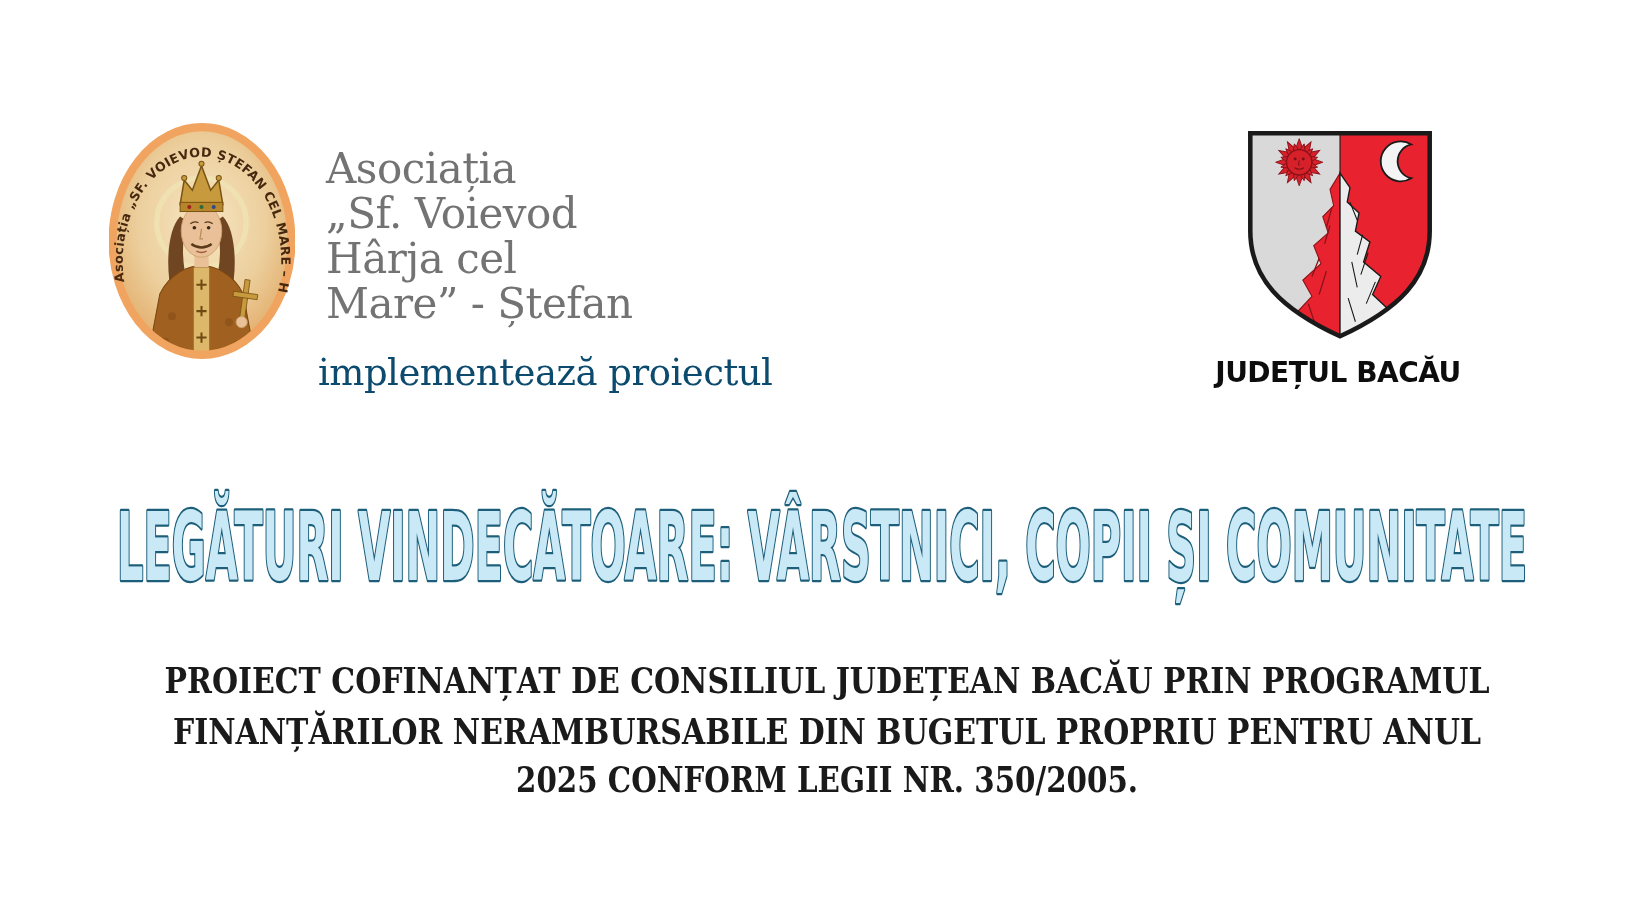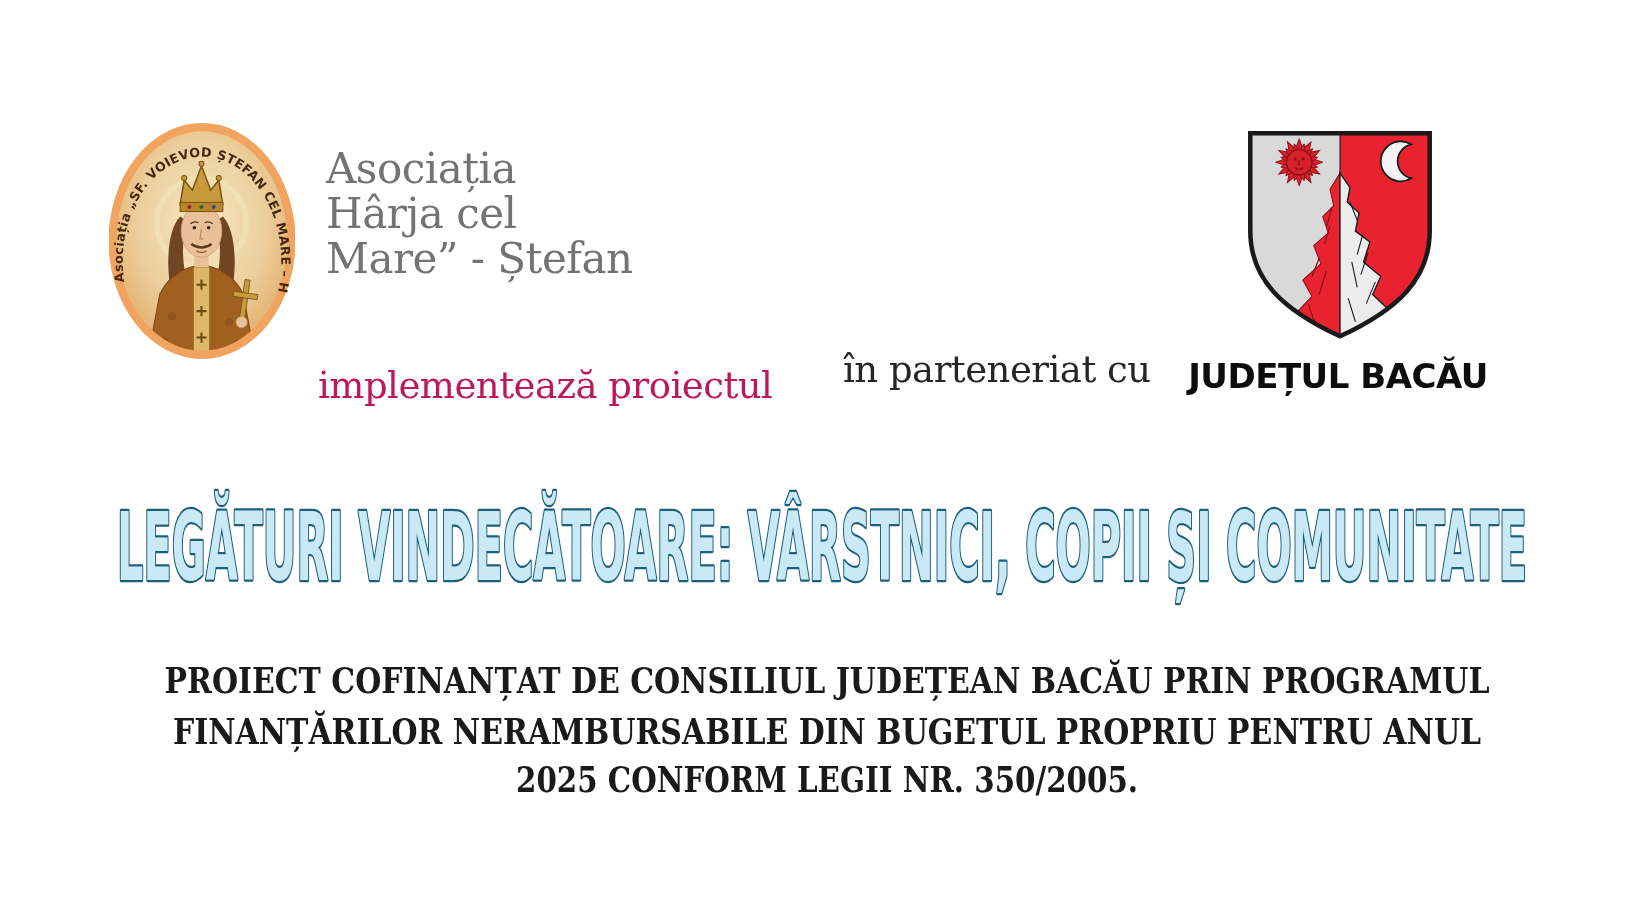--- a/index.html
+++ b/index.html
@@ -10,33 +10,33 @@
   
   .logo{position:absolute;left:109px;top:123px;width:186px;height:236px;}
   
   .org-name{
     position:absolute;left:326px;top:146px;
     font-family:"DejaVu Serif","Liberation Serif",serif;
     font-size:42px;line-height:45px;color:#737373;letter-spacing:-0.5px;white-space:nowrap;
   }
   
   .implements{
-    position:absolute;left:318px;top:364px;
-    font-size:37px;color:#be185d;white-space:nowrap;letter-spacing:-0.5px;
+    position:absolute;left:318px;top:351px;
+    font-size:37px;color:#0c4a6e;white-space:nowrap;letter-spacing:-0.5px;
   }
   .partnership{
     position:absolute;left:843px;top:348px;
     font-size:37px;color:#262626;white-space:nowrap;letter-spacing:-0.5px;
   }
   
   .coat{position:absolute;left:1233px;top:126px;width:214px;height:222px;}
   .county{
     position:absolute;left:1338px;top:356px;transform:translateX(-50%);
     font-family:"DejaVu Sans","Liberation Sans",sans-serif;
-    font-weight:bold;font-size:34px;color:#0d0d0d;letter-spacing:-0.5px;white-space:nowrap;
+    font-weight:bold;font-size:28px;color:#0d0d0d;letter-spacing:-0.5px;white-space:nowrap;
   }
   
   .title-svg{position:absolute;left:0;top:455px;}
   .title-text{
     font-family:"DejaVu Sans","Liberation Sans",sans-serif;
     font-weight:bold;
     paint-order:stroke fill;
     stroke-linejoin:round;
   }
   
@@ -115,26 +115,26 @@
       <ellipse cx="91.5" cy="116" rx="88" ry="112" fill="none" stroke="#f0a45f" stroke-width="8"></ellipse>
 
       <text class="curved-logo-text">
         <textPath href="#textArc" startOffset="6">Asociația „SF. VOIEVOD ȘTEFAN CEL MARE – Hârja”</textPath>
       </text>
     </svg>
   </div>
 
   <div class="org-name">
     <div>Asociația</div>
+    <div>„Sf. Voievod</div>
     <div>Hârja cel</div>
     <div>Mare” - Ștefan</div>
   </div>
 
   <div class="implements">implementează proiectul</div>
-  <div class="partnership">în parteneriat cu</div>
 
   <div class="coat">
     <svg width="214" height="222" viewBox="0 0 214 245">
       <defs>
         <clipPath id="shieldClip">
           <path d="M8,8 L206,8 L206,116 C206,168 172,202 107,232 C42,202 8,168 8,116 Z"></path>
         </clipPath>
         <path id="ray1" d="M0,-26 L5,-12 L-5,-12 Z"></path>
         <path id="ray2" d="M0,-21 L4,-11 L-4,-11 Z"></path>
       </defs>

